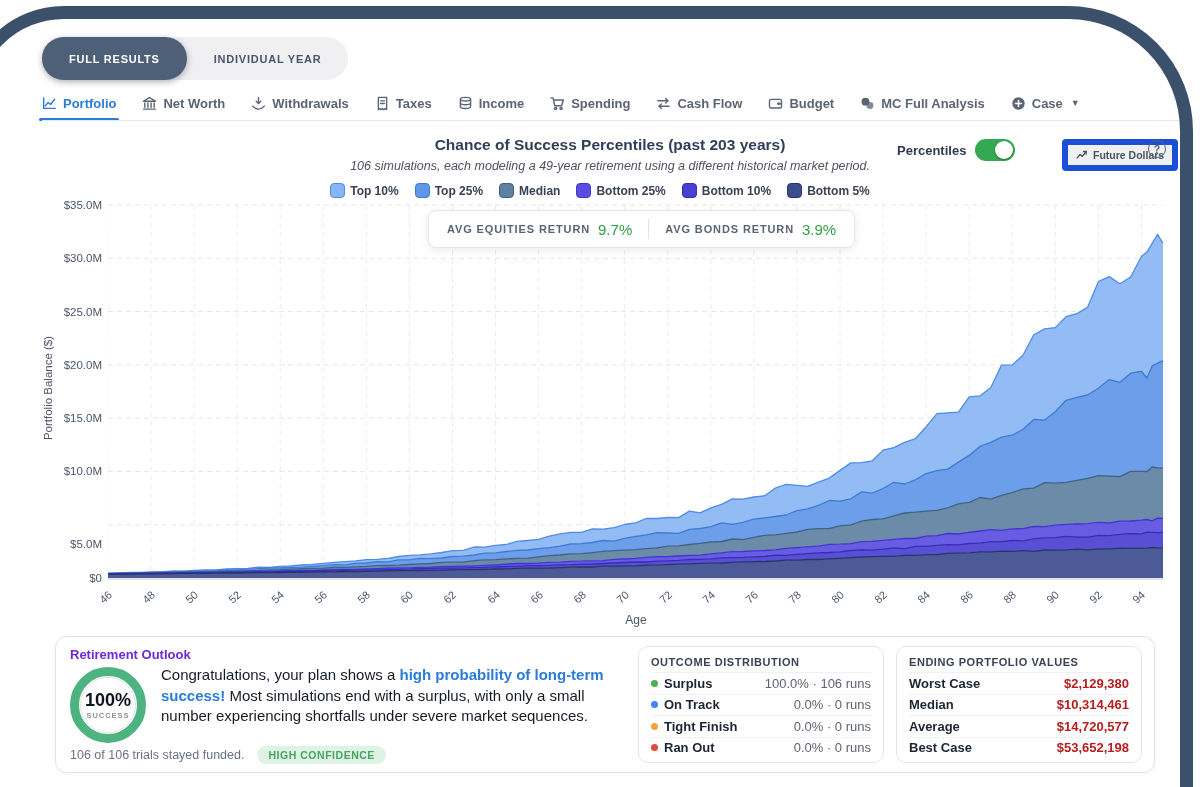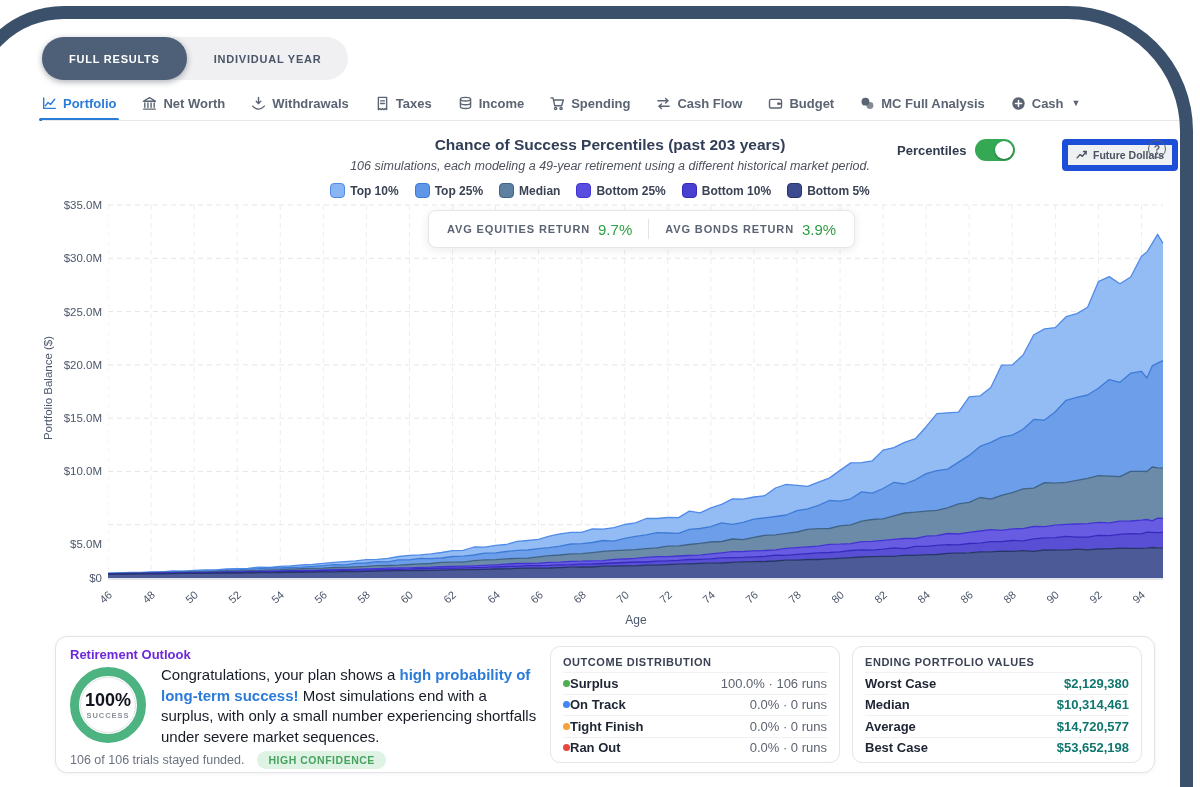--- a/index.html
+++ b/index.html
@@ -72,29 +72,29 @@
         display:flex;align-items:center;justify-content:center;flex:none;margin-top:3px;}
   .ring-inner{width:54px;height:54px;border:1px solid #e2e3e6;border-radius:50%;display:flex;
         flex-direction:column;align-items:center;justify-content:center;}
   .pct{font-size:18px;font-weight:800;color:#10141f;line-height:1;}
   .succ{font-size:7.5px;letter-spacing:.13em;color:#8a919c;margin-top:2px;font-weight:600;}
   .message{font-size:15px;line-height:1.38;color:#161b26;margin-top:1px;}
   .message .hl{color:#2b7cd9;font-weight:700;}
   .outlook-foot{display:flex;align-items:center;gap:13px;font-size:12.5px;color:#6b7280;margin-top:3px;}
   .badge{background:#def3e4;color:#47a35f;font-size:10.5px;font-weight:700;letter-spacing:.05em;
          padding:3px 11px;border-radius:11px;}
-  .panel{width:290px;flex:none;border:1px solid #e4e5e8;border-radius:10px;
+  .panel{width:246px;flex:none;border:1px solid #e4e5e8;border-radius:10px;
          padding:7px 12px 4px;box-sizing:border-box;display:flex;flex-direction:column;}
   .panel-title{font-size:11px;font-weight:700;letter-spacing:.05em;color:#3a4254;padding:2px 0 4px;}
   .prow{display:flex;align-items:center;justify-content:space-between;flex:1;
         border-top:1px solid #f0f1f3;font-size:13px;}
-  .plabel{font-weight:700;color:#1d2433;display:flex;align-items:center;}
+  .plabel{font-weight:700;color:#1d2433;display:flex;align-items:center;gap:6px;}
   .dot{width:7px;height:7px;border-radius:50%;flex:none;}
   .pvalue{color:#5c6370;}
-  .panel.ending .pvalue{font-weight:700;color:#0f766e;}
+  .panel.ending .pvalue{font-weight:700;color:#b91c1c;}
 </style>
 </head>
 <body>
 
 <div class="view-switch">
     <div class="vtab active">FULL RESULTS</div>
     <div class="vtab">INDIVIDUAL YEAR</div>
   </div>
 
 <nav class="navbar">
@@ -186,21 +186,21 @@
       </span>
       <span>MC Full Analysis</span>
     </div>
     <div class="nav-item">
       <span>
         <svg width="15" height="15" viewBox="0 0 16 16" fill="currentColor">
           <circle cx="8" cy="8" r="6.6"></circle>
           <path d="M8 4.8v6.4M4.8 8h6.4" stroke="#fff" stroke-width="1.6" stroke-linecap="round"></path>
         </svg>
       </span>
-      <span>Cash</span>
+      <span>Case</span>
       <span class="caret">▼</span>
     </div>
   </nav>
 <div class="nav-divider"></div>
 
 <div class="chart-title">Chance of Success Percentiles (past 203 years)</div>
 <div class="chart-subtitle">106 simulations, each modeling a 49-year retirement using a different historical market period.</div>
 
 <div class="percentiles">
   <span class="lbl">Percentiles</span>

